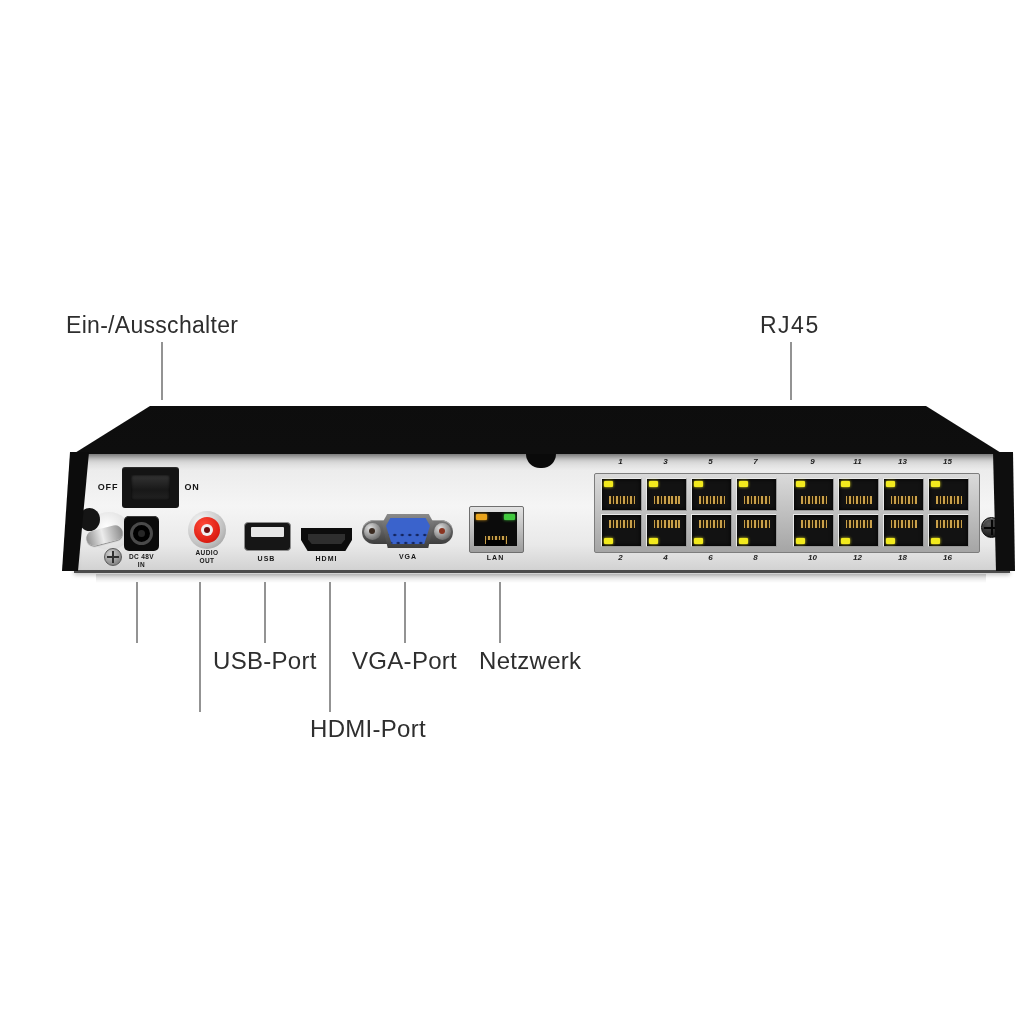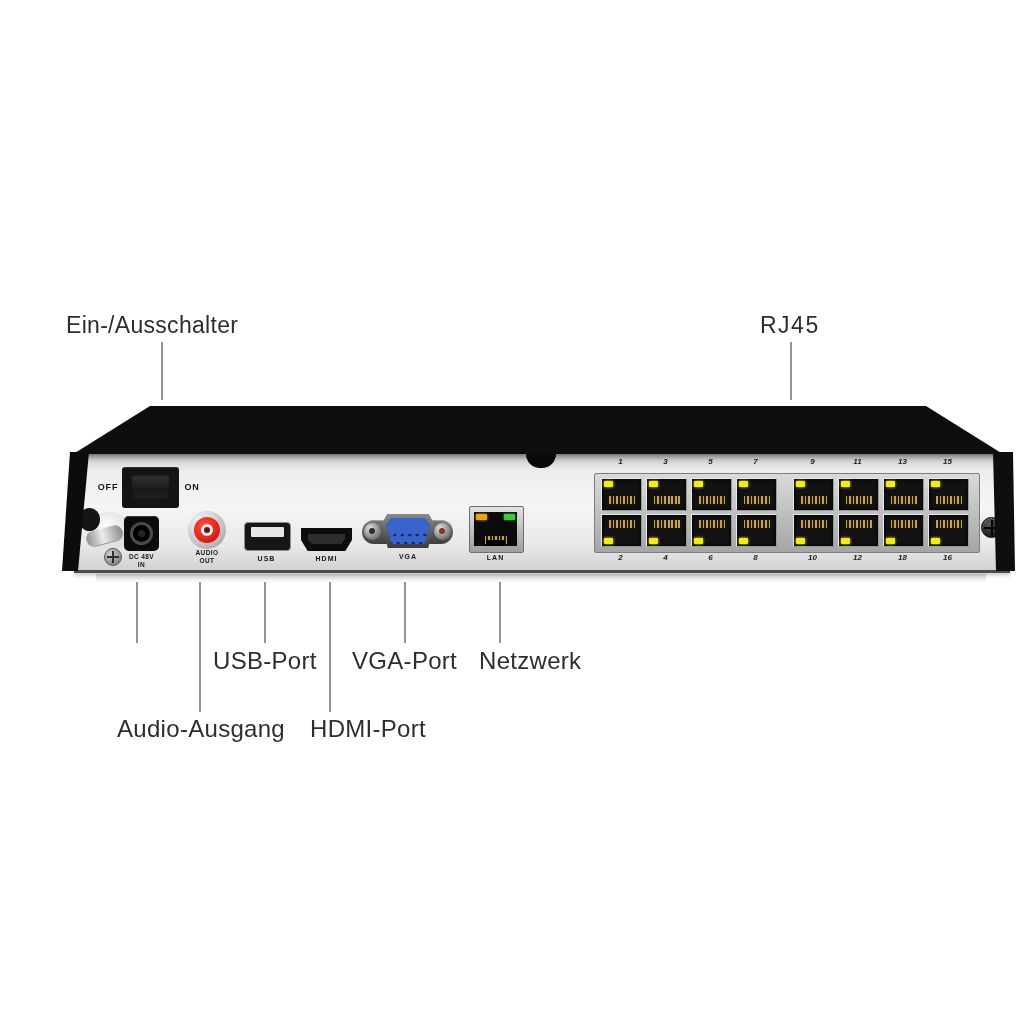--- a/index.html
+++ b/index.html
@@ -306,16 +306,15 @@
   <div class="vline" style="left:199px;top:582px;height:130px;"></div>
   <div class="vline" style="left:264px;top:582px;height:61px;"></div>
   <div class="vline" style="left:329px;top:582px;height:130px;"></div>
   <div class="vline" style="left:404px;top:582px;height:61px;"></div>
   <div class="vline" style="left:499px;top:582px;height:61px;"></div>
 
   <div class="ann" style="left:213px;top:647px;">USB-Port</div>
   <div class="ann" style="left:352px;top:647px;text-align:center;">VGA-Port</div>
   <div class="ann" style="left:479px;top:647px;">Netzwerk</div>
 
-  <div class="ann" style="left:117px;top:715px;">Audio-Ausgang</div>
   <div class="ann" style="left:310px;top:715px;">HDMI-Port</div>
 
 </div>
 
 </body></html>

